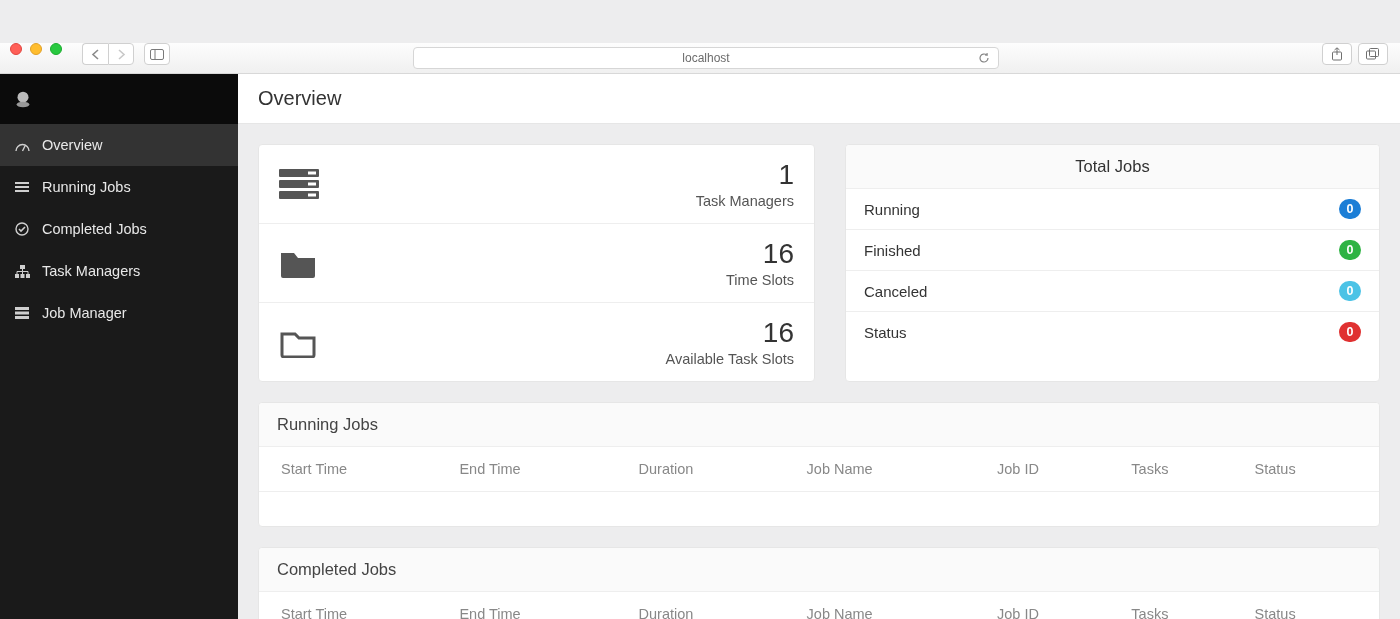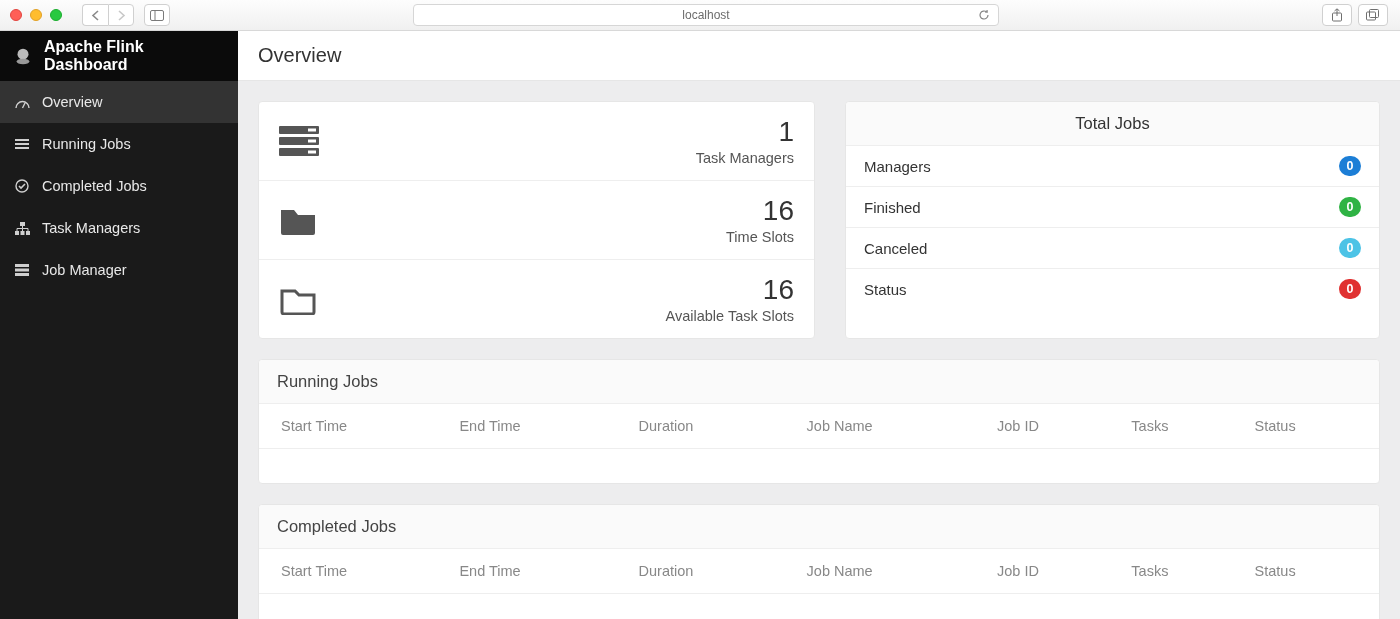--- a/index.html
+++ b/index.html
@@ -1,19 +1,19 @@
 <!DOCTYPE html>
 <html><head>
 <meta charset="utf-8">
 <style>
   * { box-sizing: border-box; margin:0; padding:0; }
   html,body { width:1400px; height:619px; font-family: -apple-system, "Helvetica Neue", Arial, sans-serif; background:#ededee; }
 
   
-  .safari-bar { height:31px; background:linear-gradient(#fdfdfd,#f0f0f0); border-bottom:1px solid #d8d8d8; display:flex; align-items:center; position:relative; }
+  .safari-bar { height:31px; background:linear-gradient(#fdfdfd,#f0f0f0); border-bottom:1px solid #d8d8d8; display:flex; align-items:flex-start; position:relative;margin-top:43px; }
   .traffic { display:flex; gap:8px; margin-left:10px; }
   .dot { width:12px; height:12px; border-radius:50%; }
   .dot.red { background:#ff5f57; border:0.5px solid #e24640; }
   .dot.yellow { background:#ffbd2e; border:0.5px solid #e1a128; }
   .dot.green { background:#28c940; border:0.5px solid #1bad2e; }
   .nav-group { display:flex; margin-left:20px; }
   .sq-btn { width:26px; height:22px; background:#fff; border:1px solid #d0d0d0; display:flex; align-items:center; justify-content:center; color:#8a8a8a; }
   .sq-btn.dis { color:#c8c8c8; }
   .sq-btn:first-child { border-radius:4px 0 0 4px; border-right:none; }
   .sq-btn:last-child { border-radius:0 4px 4px 0; }
@@ -114,21 +114,20 @@
 
 <div class="app">
   <div class="sidebar">
     <div class="brand">
       <span>
         <svg viewBox="0 0 24 24">
             <circle cx="12" cy="10" r="6" fill="#bbb"></circle>
             <ellipse cx="12" cy="18" rx="7" ry="3" fill="#999"></ellipse>
           </svg>
       </span>
-      <span>Apache Flink Dashboard</span>
     </div>
 
     <div class="sb-item active">
       <span class="ico">
         <svg width="15" height="13" viewBox="0 0 15 13">
             <path d="M1 12a6.5 6.5 0 0 1 13 0" fill="none" stroke="currentColor" stroke-width="1.4"></path>
             <line x1="7.5" y1="12" x2="10" y2="7" stroke="currentColor" stroke-width="1.4"></line>
           </svg>
       </span>
       <span>Overview</span>
@@ -218,21 +217,21 @@
               <div class="stat-num">16</div>
               <div class="stat-lbl">Available Task Slots</div>
             </div>
           </div>
         </div>
 
         <div class="panel jobs-panel">
           <div class="jobs-header">Total Jobs</div>
           <div id="job-rows">
               <div class="jrow">
-                <span>Managers</span>
+                <span>Running</span>
                 <span class="badge" style="background: rgb(28, 126, 214);">0</span>
               </div>
               <div class="jrow">
                 <span>Finished</span>
                 <span class="badge" style="background: rgb(47, 179, 68);">0</span>
               </div>
               <div class="jrow">
                 <span>Canceled</span>
                 <span class="badge" style="background: rgb(76, 195, 230);">0</span>
               </div>

